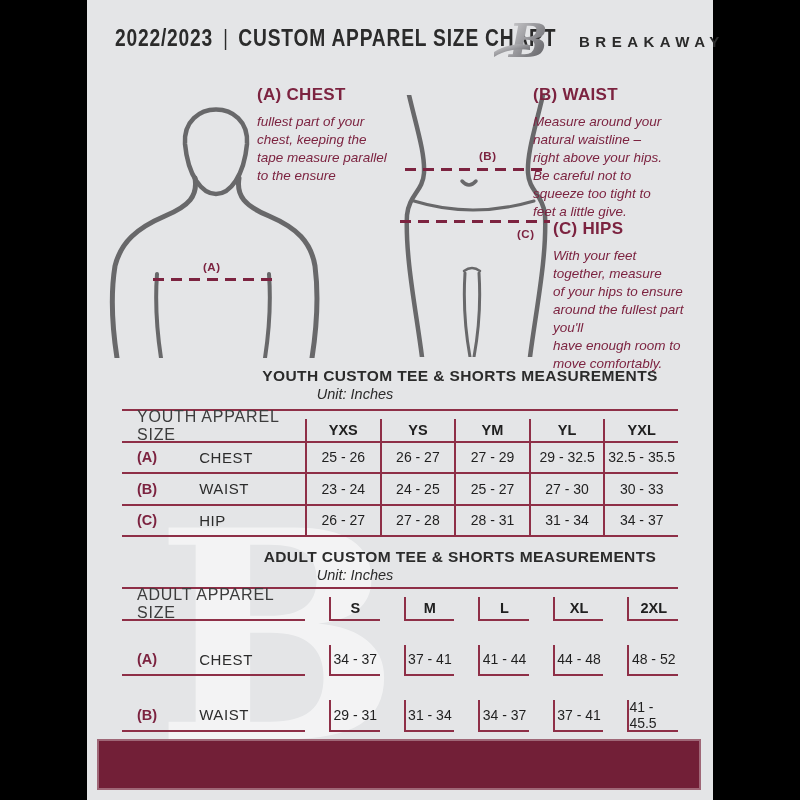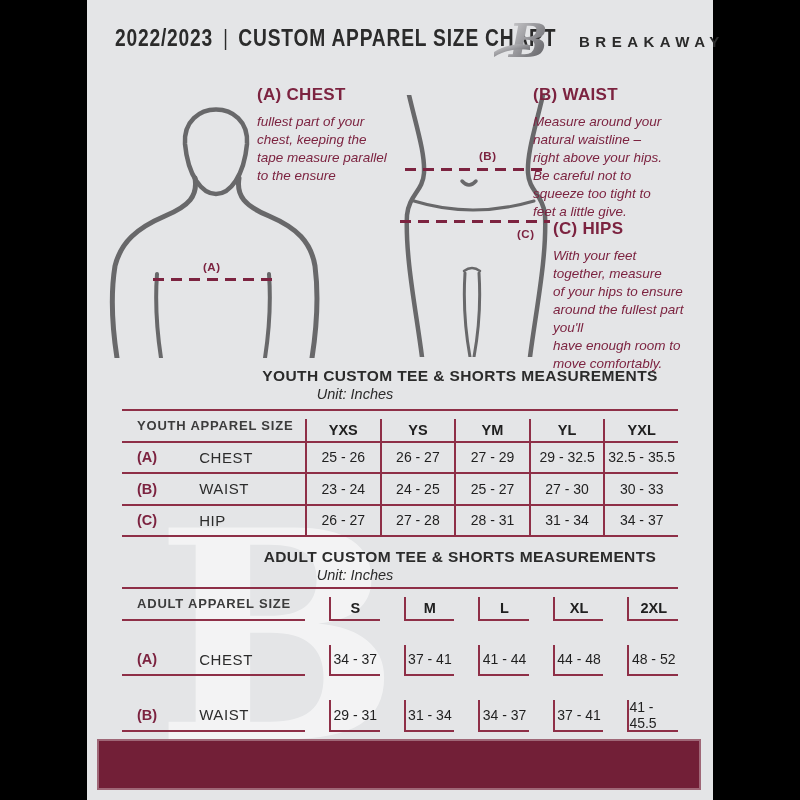--- a/index.html
+++ b/index.html
@@ -43,21 +43,21 @@
   .sec-title{left:0;top:0;width:666px;text-align:center;font-size:15.5px;font-weight:bold;
     color:var(--heading-text);letter-spacing:.4px;margin-left:40px;}
   .sec-unit{left:0;width:536px;text-align:center;font-size:14.5px;font-style:italic;color:var(--heading-text);}
   .tbl{position:absolute;left:35px;width:556px;display:grid;
     grid-template-columns:183px repeat(5,1fr);grid-auto-rows:31.5px;
     border-top:2px solid var(--table-line);z-index:1;}
   .cell{border-bottom:2px solid var(--table-line);display:flex;align-items:center;justify-content:center;
     font-size:14px;color:#1f1f1f;}
   .cell.vline{border-left:2px solid var(--table-line);}
   .cell.lab{justify-content:flex-start;padding-left:15px;}
-  .cell.sizehdr{font-size:13px;color:#3c3c3c;letter-spacing:.8px;font-weight:bold;}
+  .cell.sizehdr{font-size:16px;color:#3c3c3c;letter-spacing:.8px;}
   .cell.colhdr{font-weight:bold;font-size:14.5px;color:#202020;margin-top:8px;}
   .cell .mk{font-weight:bold;color:var(--maroon-text);margin-right:6px;font-size:14.5px;}
   .cell .lb{font-size:15px;color:#2c2c2c;letter-spacing:.6px;margin-left:36px;}
 
   
   .footer-bar{left:10px;top:739px;width:604px;height:51px;background:var(--maroon);
     border:2px solid rgba(255,255,255,0.32);z-index:1;}
 </style>
 </head>
 <body>

